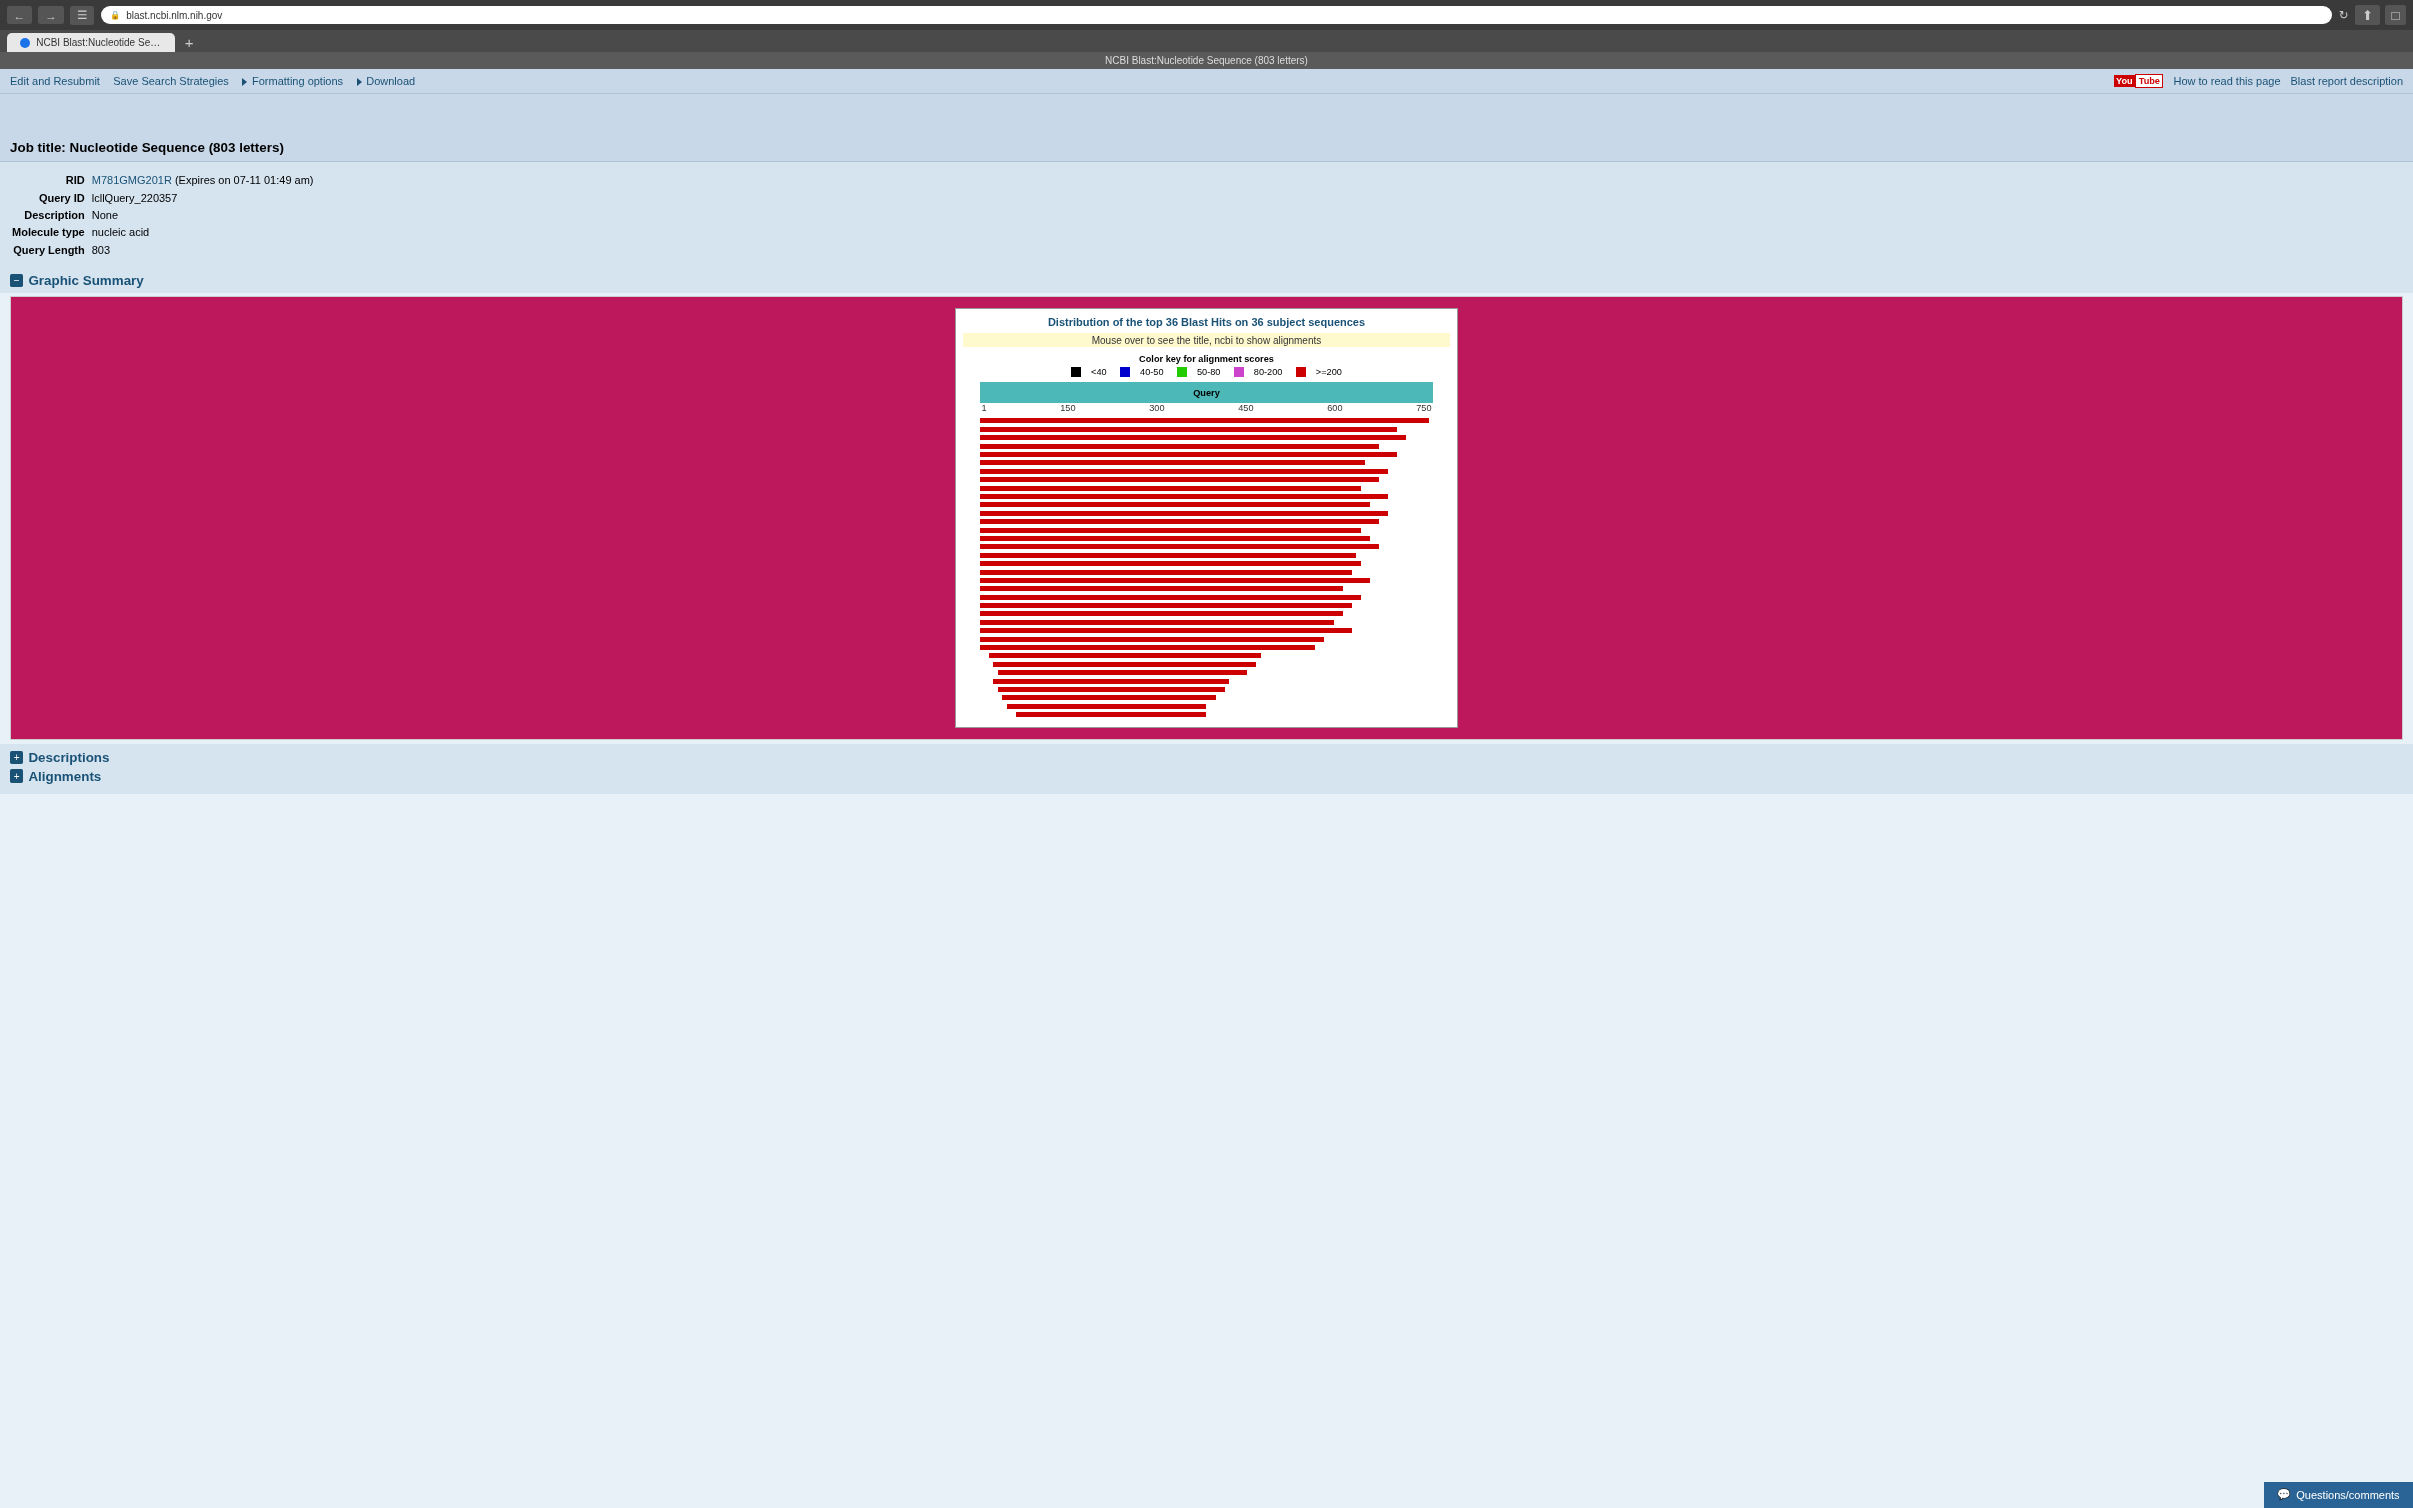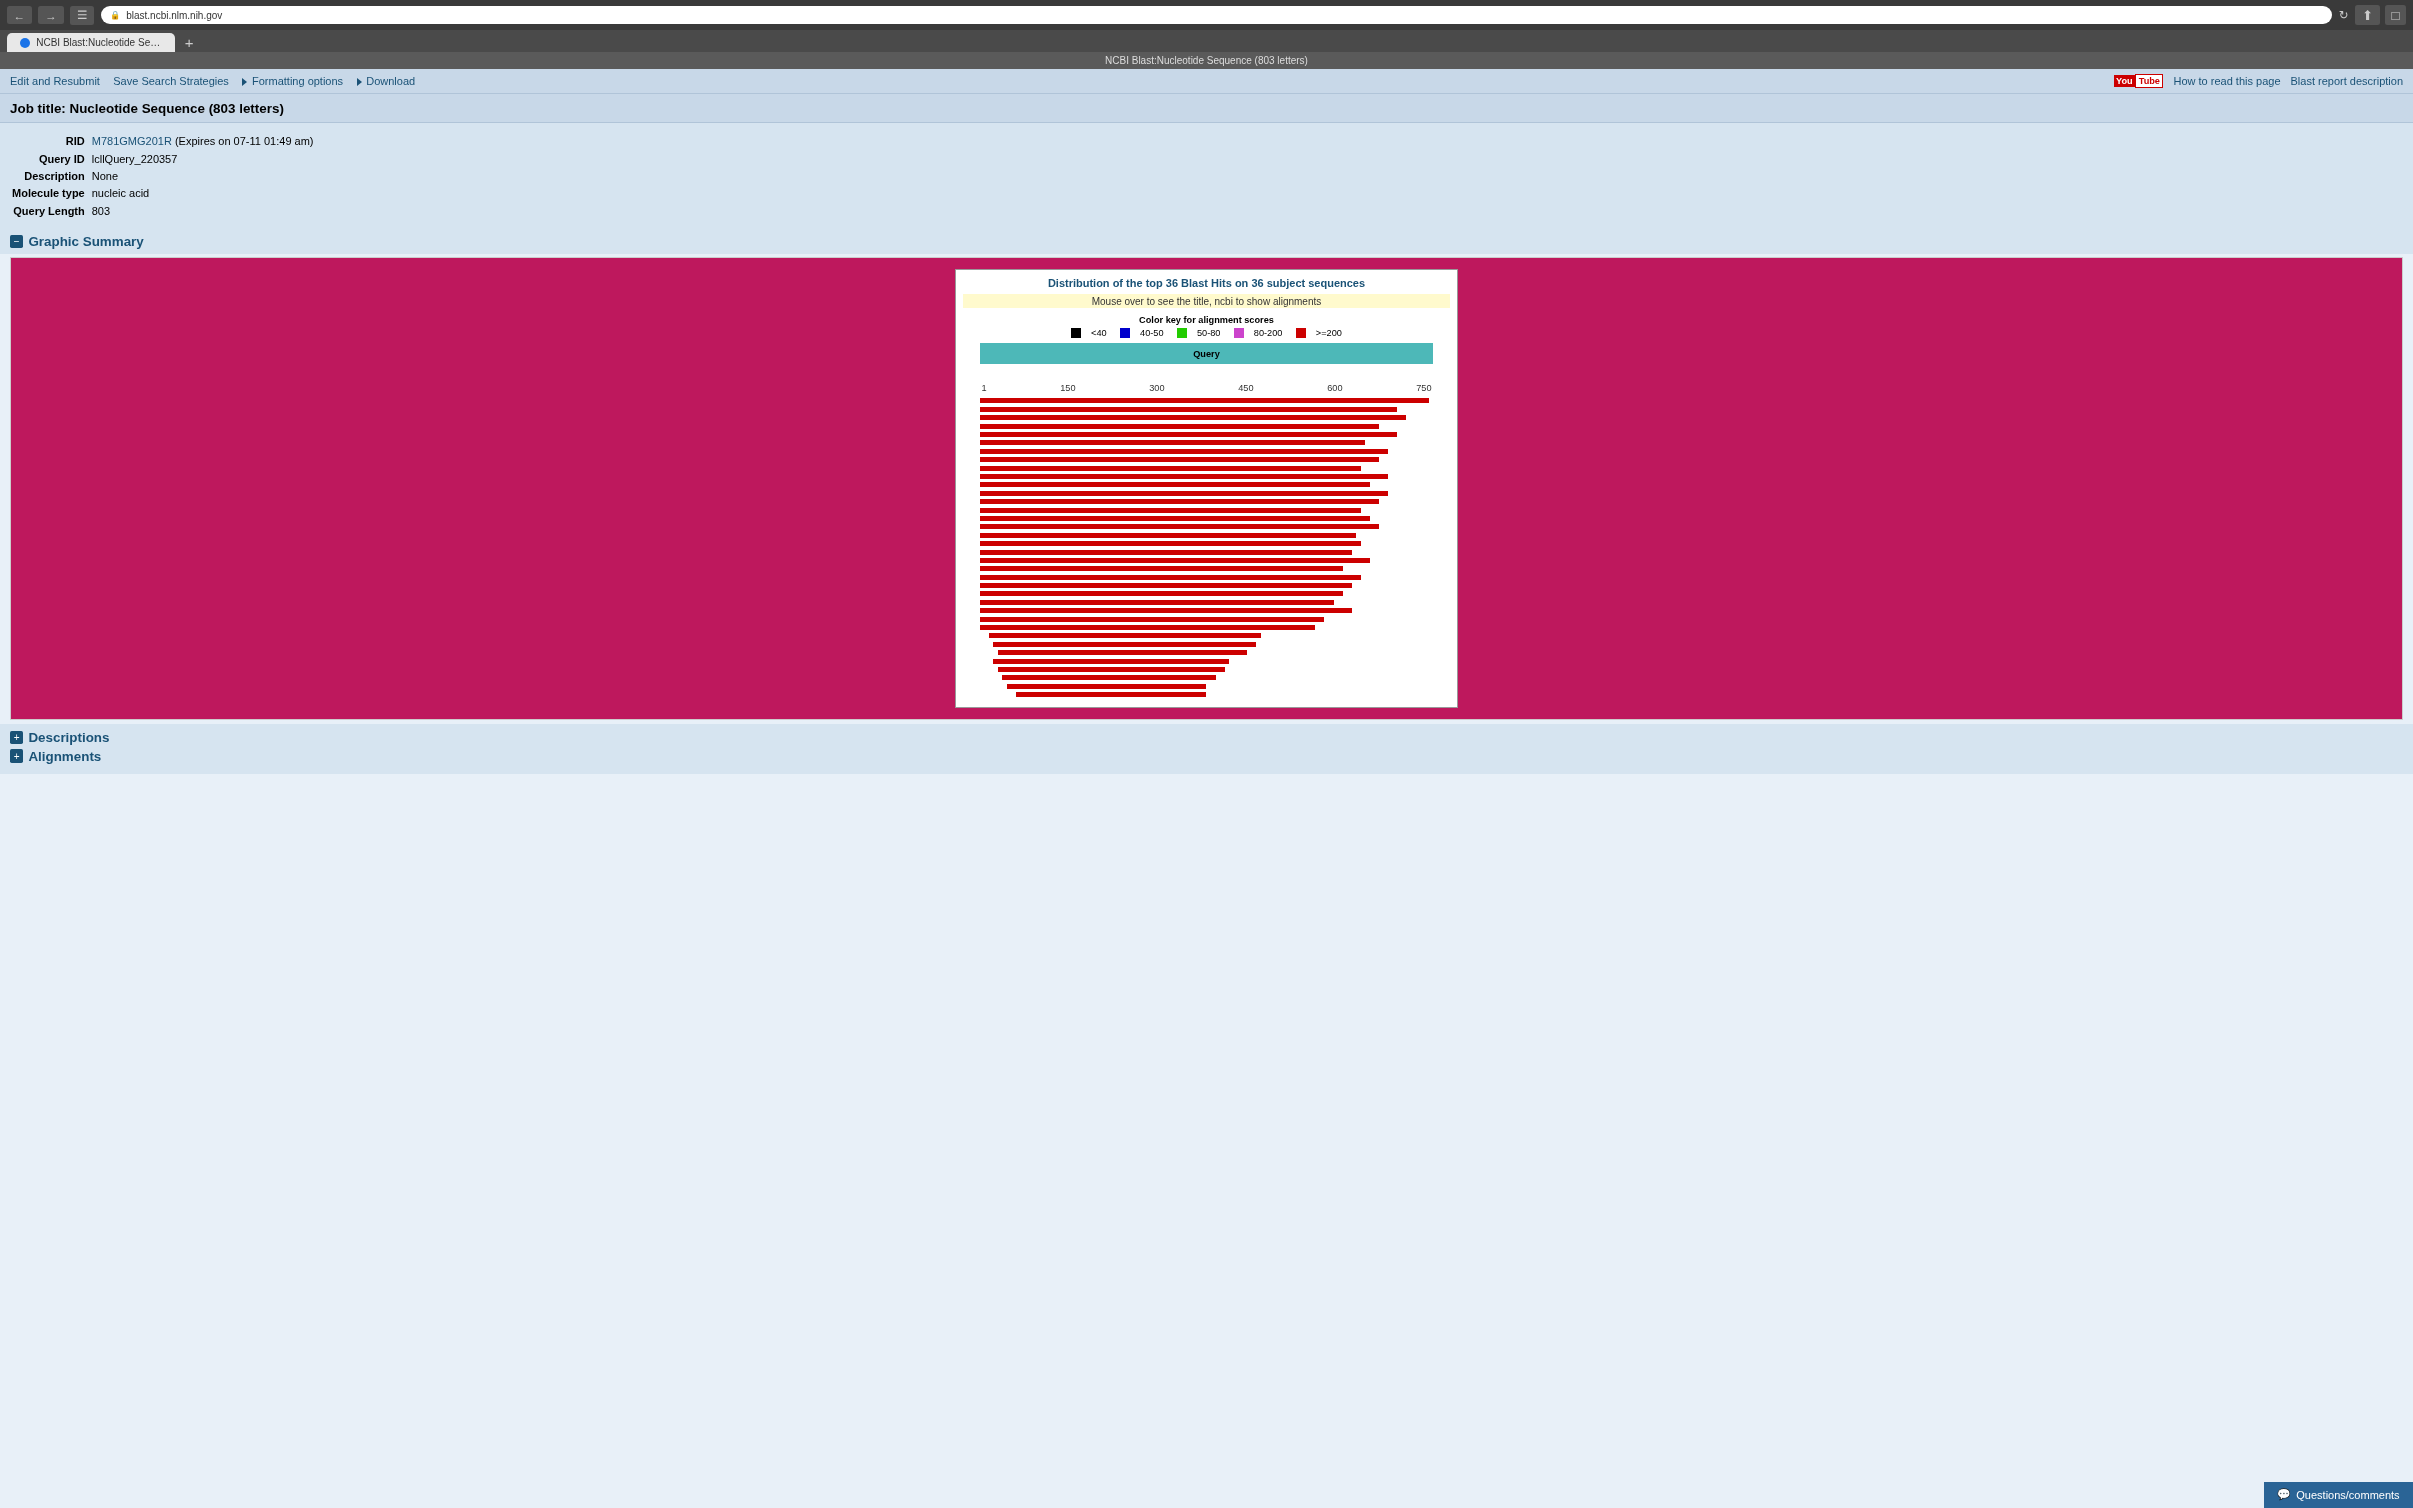--- a/index.html
+++ b/index.html
@@ -119,20 +119,21 @@
     
     .page-title-bar {
       background: #c8d8e8;
       padding: 6.7px 10px;
       border-bottom: 0.8px solid #b0c4d8;
     }
     .page-title {
       font-size: 13.4px;
       font-weight: bold;
       color: #000;
+      margin-top: 39px;
     }
 
     
     .job-info {
       background: #d6e4f0;
       padding: 8.4px 10px;
       display: flex;
       gap: 34px;
     }
     .job-info-left table td {
@@ -247,21 +248,21 @@
     }
     .query-label-bar {
       background: #4db8b8;
       height: 21px;
       display: flex;
       align-items: center;
       justify-content: center;
       font-size: 9.2px;
       font-weight: bold;
       color: #000;
-      margin-bottom: 19px;
+      margin-bottom: 0;
     }
     .axis-numbers {
       display: flex;
       justify-content: space-between;
       font-size: 9.2px;
       color: #333;
       margin-bottom: 5px;
       padding: 0 1.7px;
     }
 

